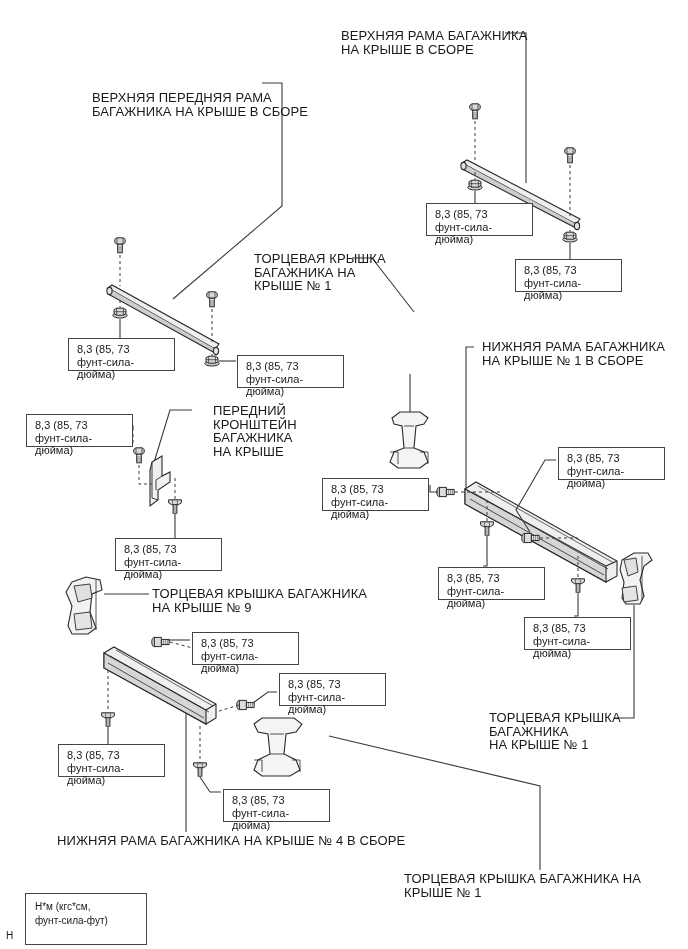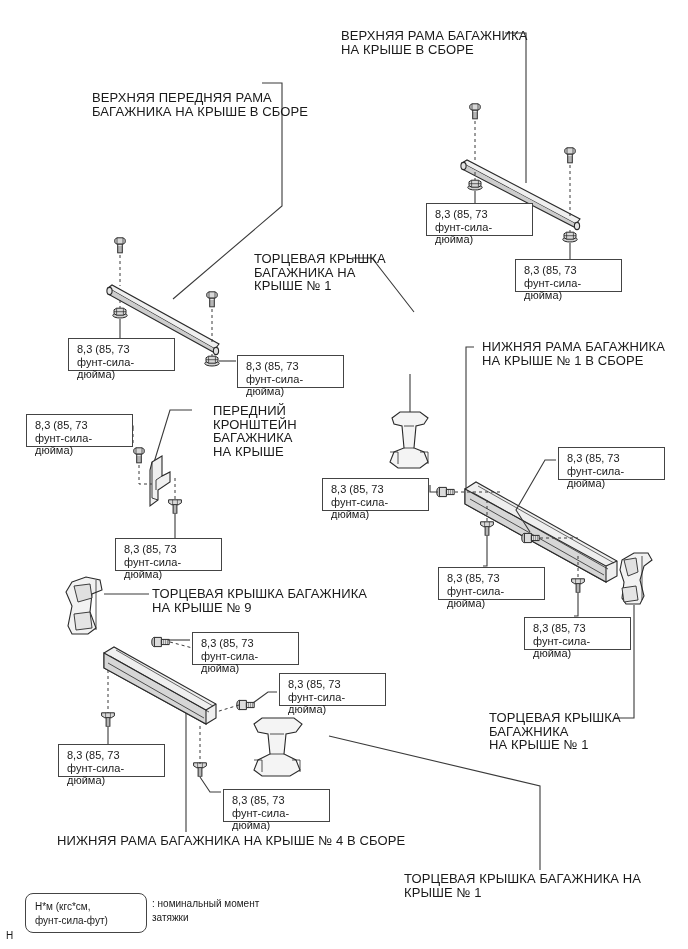--- a/index.html
+++ b/index.html
@@ -312,19 +312,17 @@
 фунт-сила-дюйма)</div>
   <div class="torque-box" style="left:192px; top:632px; width:107px; height:33px;">8,3 (85, 73
 фунт-сила-дюйма)</div>
   <div class="torque-box" style="left:279px; top:673px; width:107px; height:33px;">8,3 (85, 73
 фунт-сила-дюйма)</div>
   <div class="torque-box" style="left:58px; top:744px; width:107px; height:33px;">8,3 (85, 73
 фунт-сила-дюйма)</div>
   <div class="torque-box" style="left:223px; top:789px; width:107px; height:33px;">8,3 (85, 73
 фунт-сила-дюйма)</div>
 
-  <div class="legend-box" style="left:25px; top:893px; width:122px; height:40px;border-radius:8px;">Н*м (кгс*см,
+  <div class="legend-box" style="left:25px; top:893px; width:122px; height:52px;">Н*м (кгс*см,
 фунт-сила-фут)</div>
-  <div class="legend-text" style="left:152px; top:897px;">: номинальный момент
-затяжки</div>
   <div class="corner-mark" style="left:6px; top:930px;">Н</div>
 
 </div>
 
 </body></html>

